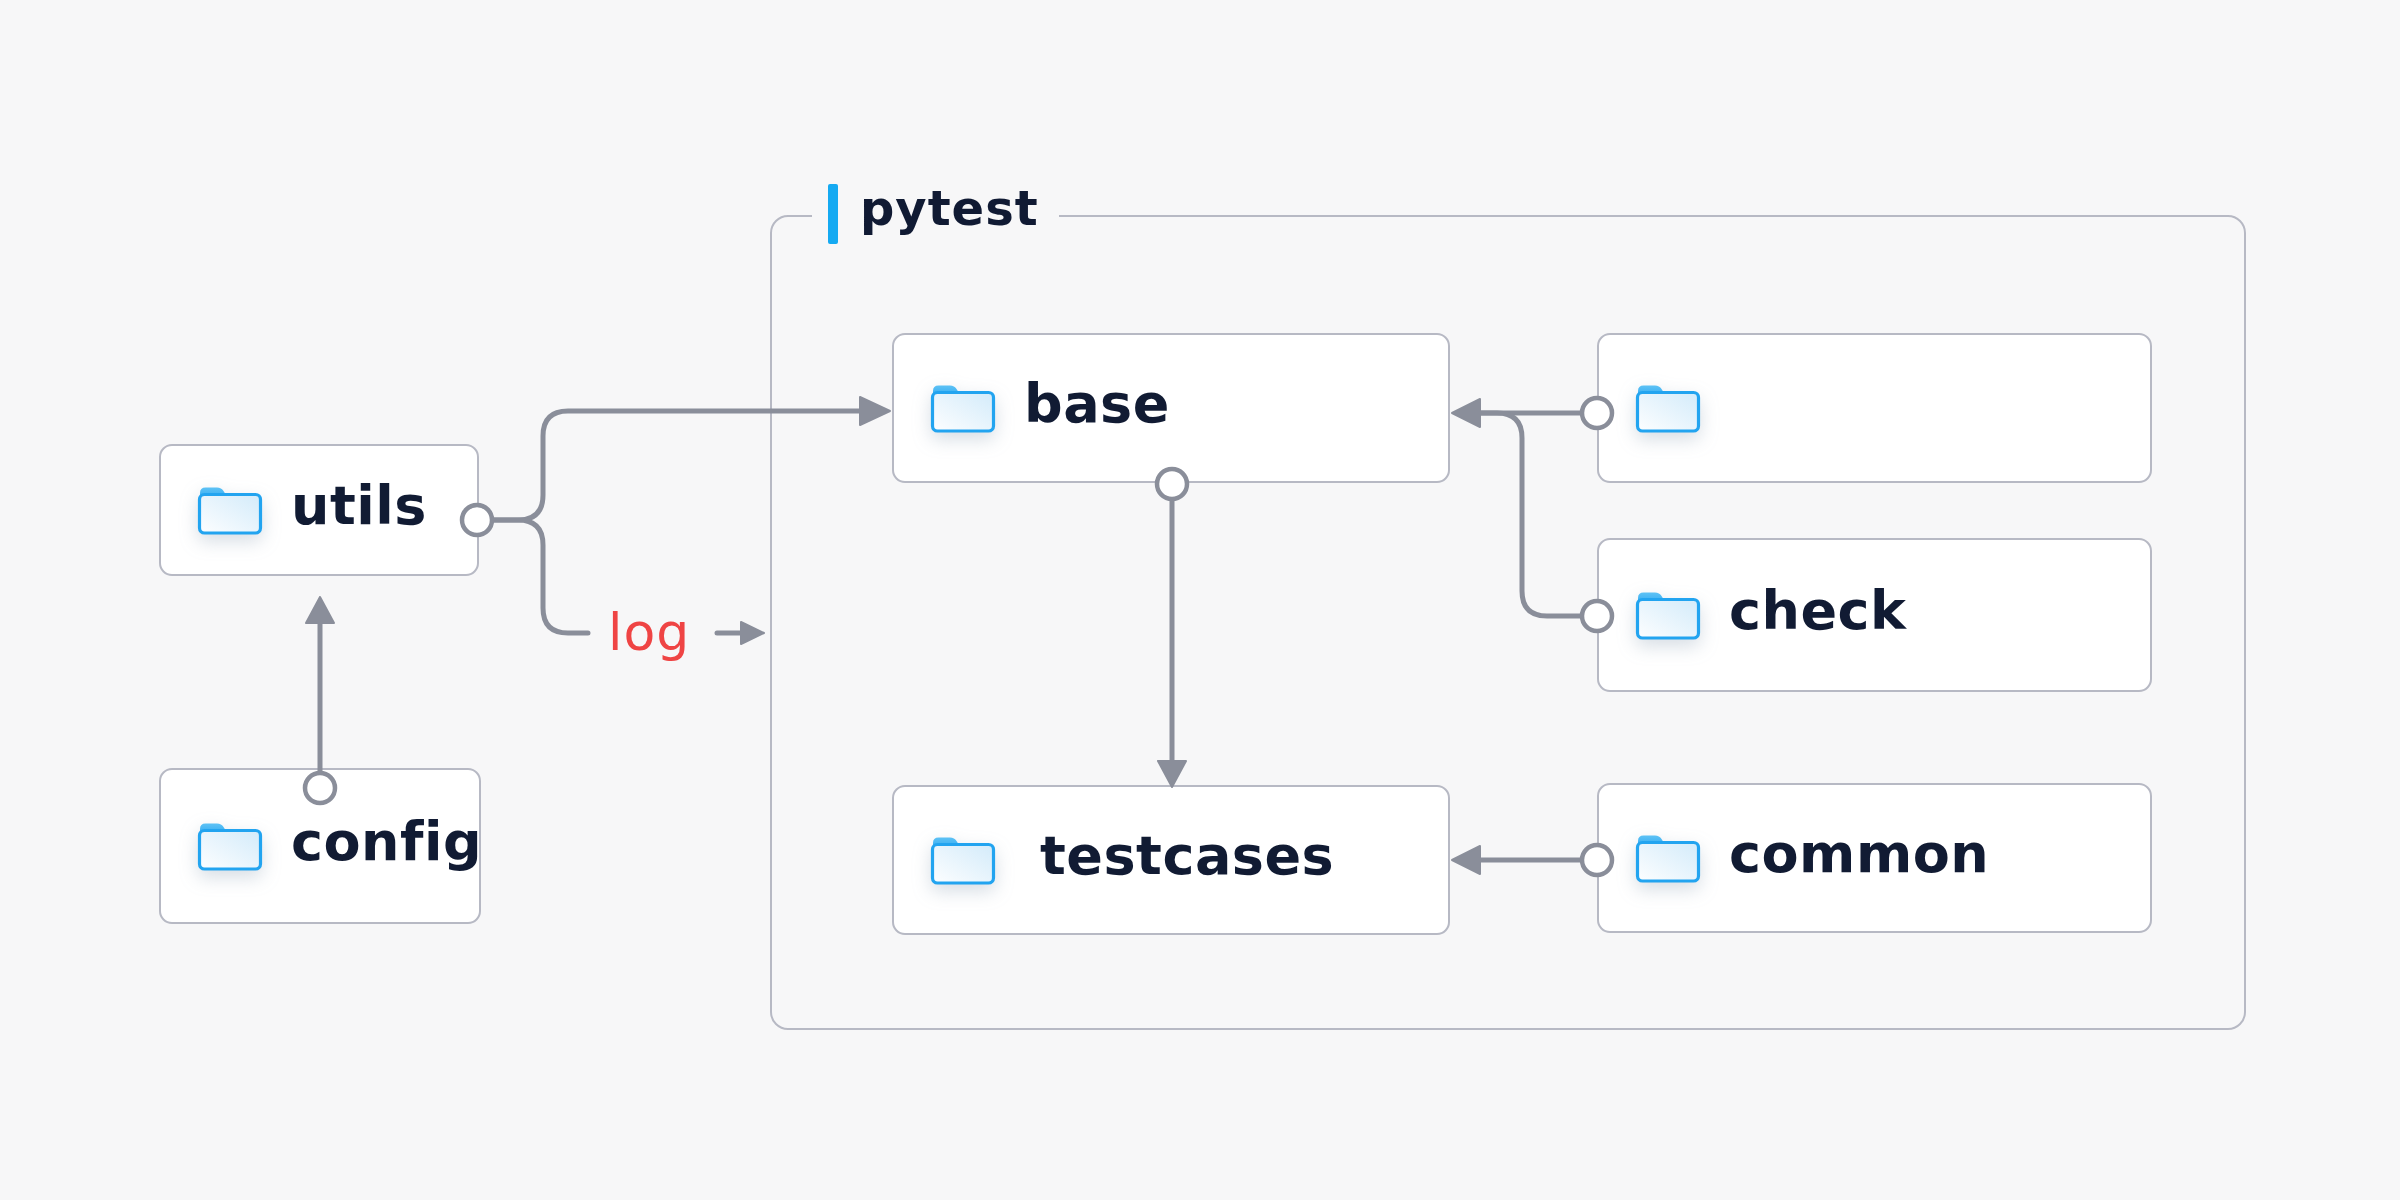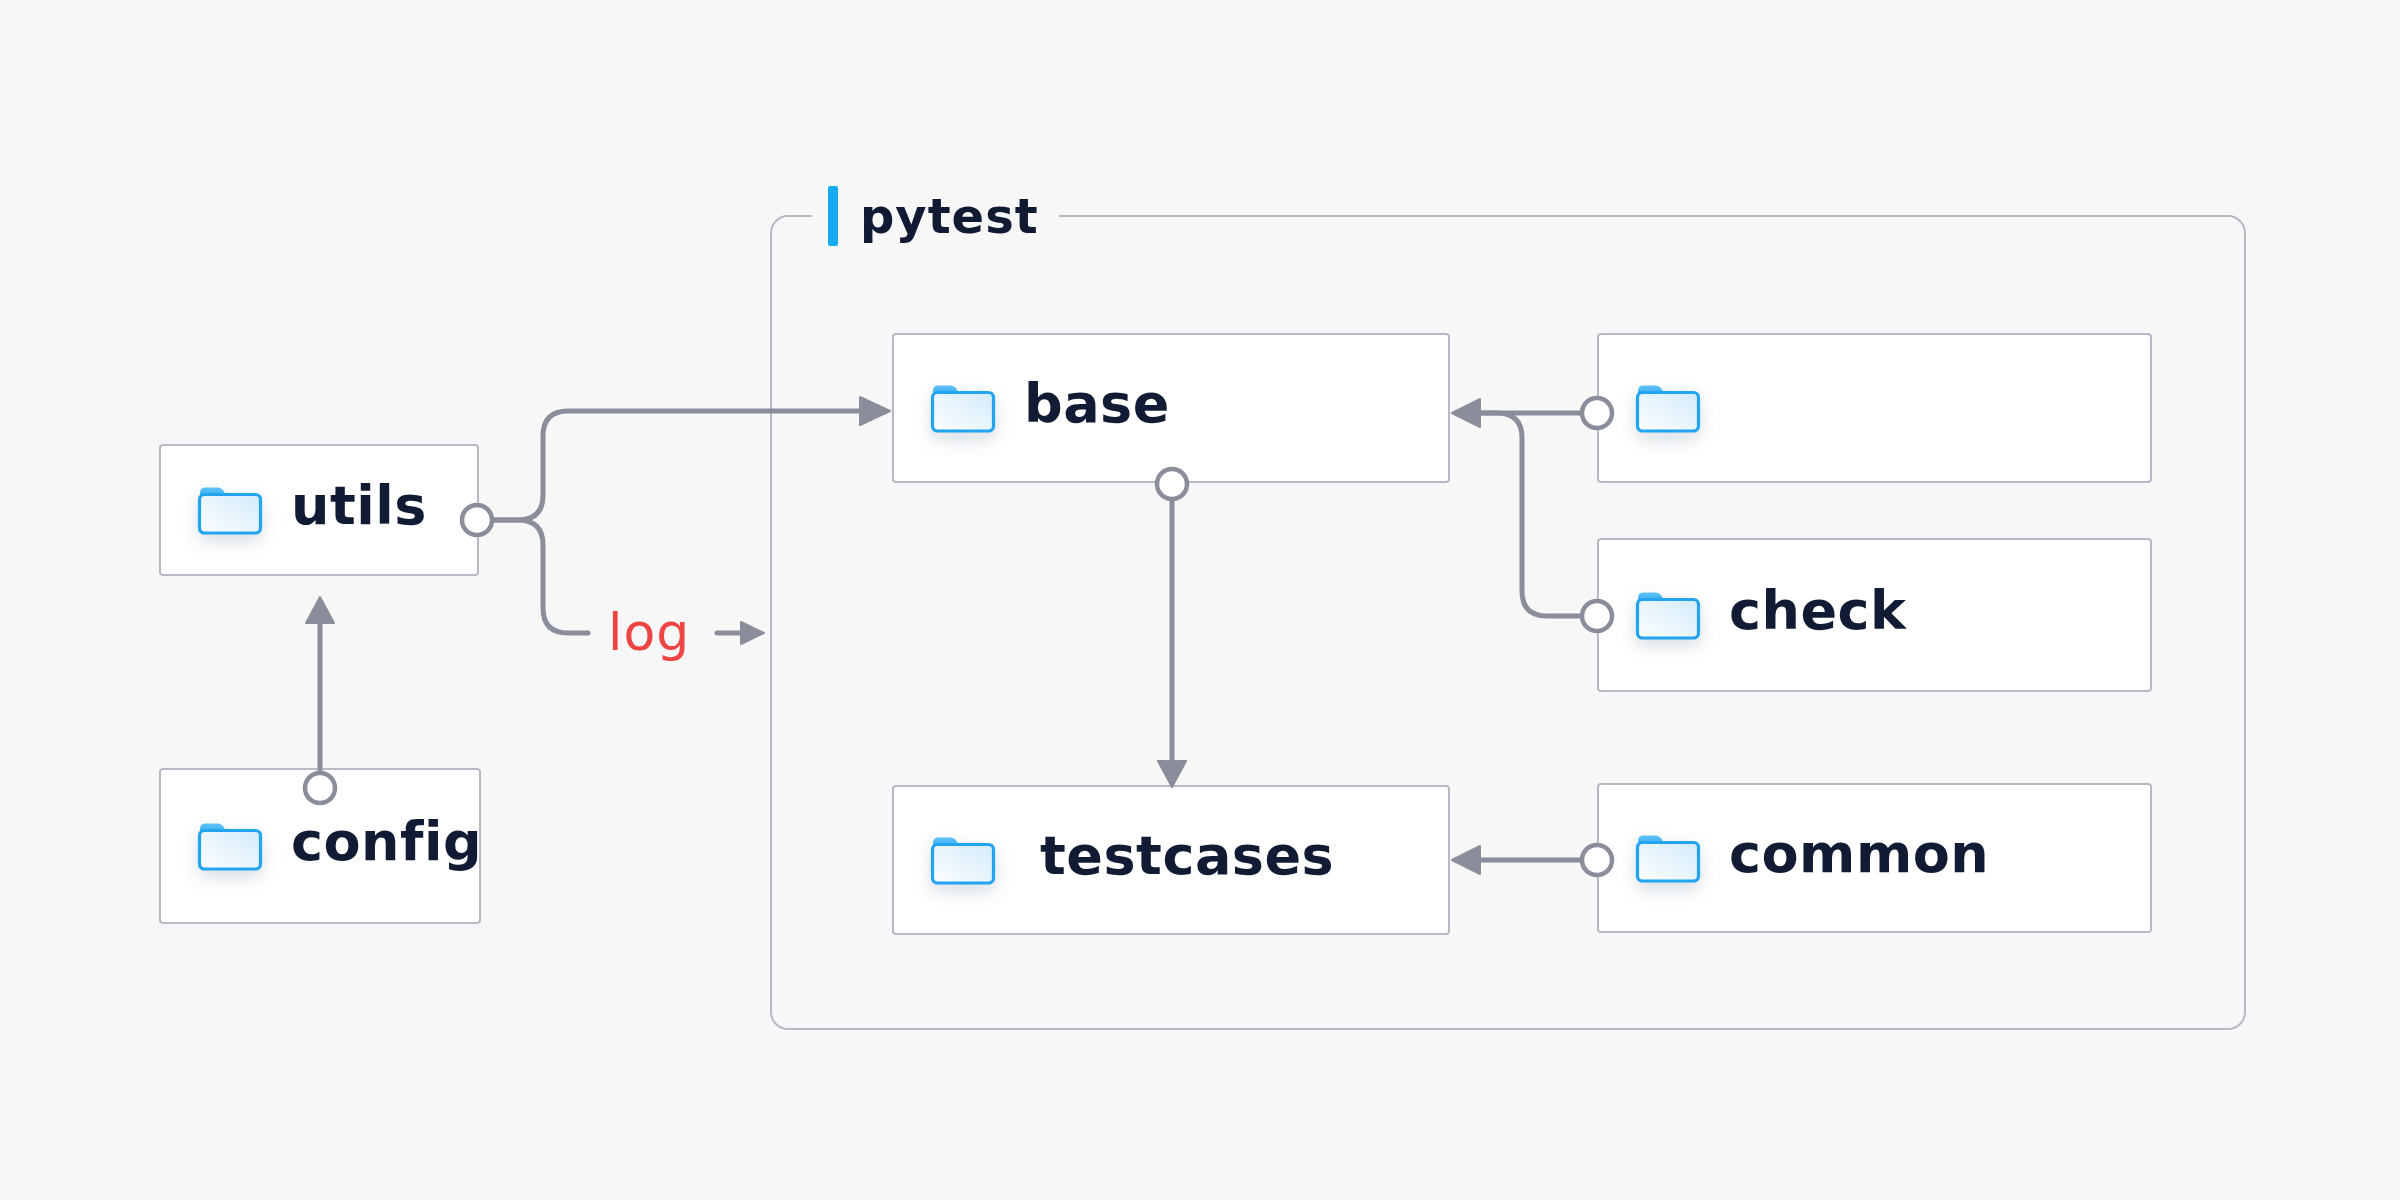--- a/index.html
+++ b/index.html
@@ -27,21 +27,21 @@
     border-radius: 18px;
     box-sizing: border-box;
     background: transparent;
   }
   .group-label {
     position: absolute;
     left: 812px;
     top: 184px;
     height: 62px;
     display: flex;
-    align-items: flex-end;
+    align-items: flex-start;
     gap: 22px;
     padding: 0 20px 0 16px;
     background: #f7f7f8;
     z-index: 5;
   }
   .accent-bar {
     display: block;
     width: 10px;
     height: 60px;
     background: #15aaf2;
@@ -54,21 +54,21 @@
     letter-spacing: 1px;
     line-height: 1;
     padding-bottom: 6px;
   }
 
   
   .node {
     position: absolute;
     background: #ffffff;
     border: 2px solid #b7b9c4;
-    border-radius: 4px;
+    border-radius: 13px;
     box-sizing: border-box;
     display: flex;
     align-items: center;
     padding-left: 36px;
     gap: 28px;
     z-index: 2;
   }
   .node-label {
     font-size: 54px;
     font-weight: 600;

